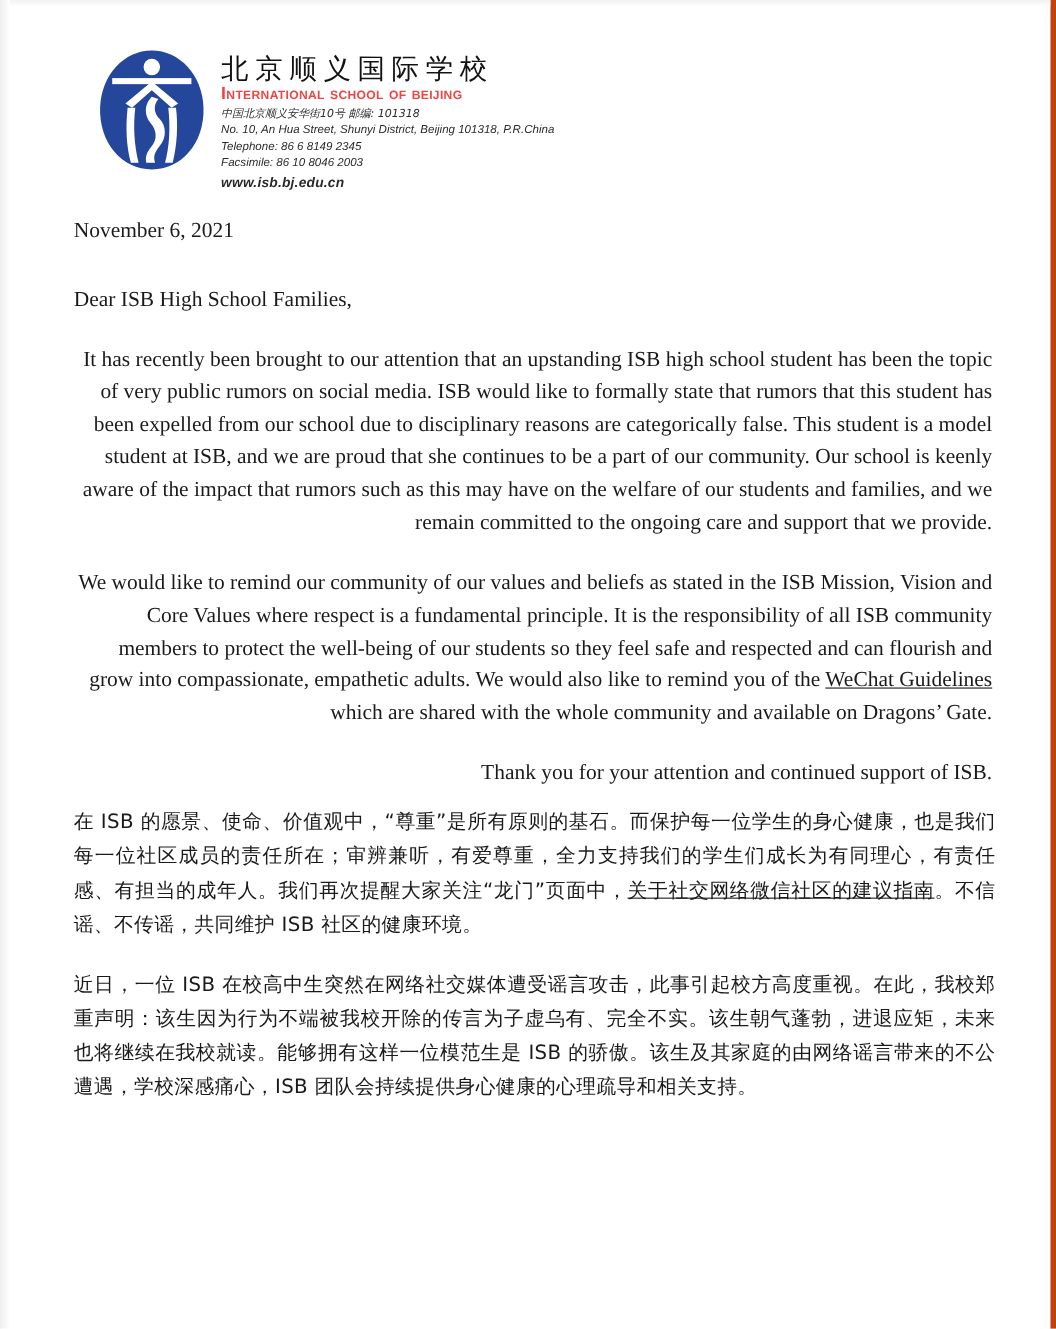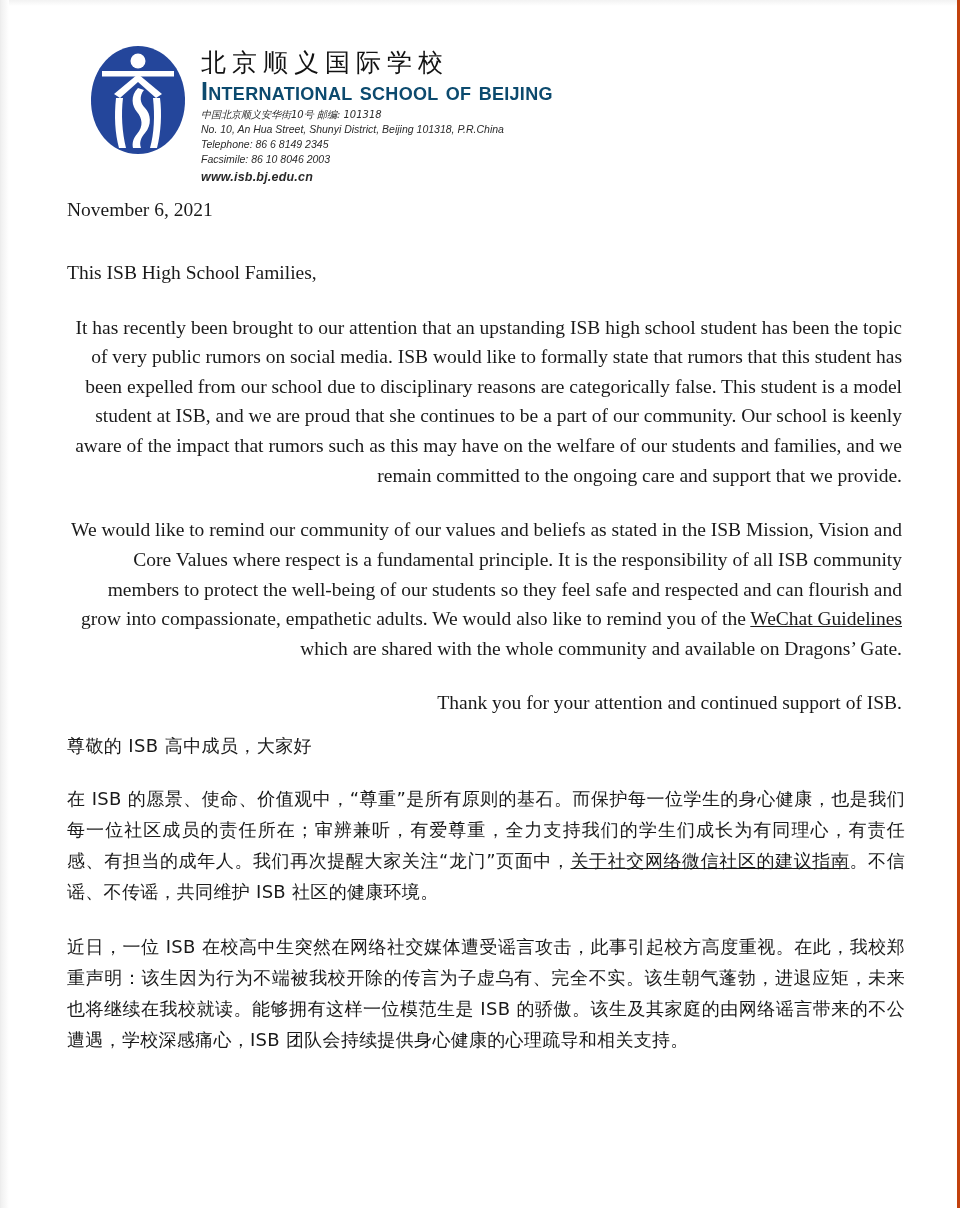--- a/index.html
+++ b/index.html
@@ -12,21 +12,21 @@
     color: #1a1a1a;
   }
   .page {
     position: relative;
     width: 960px;
     height: 1208px;
     background: #ffffff;
     box-sizing: border-box;
     overflow: hidden;
     border-left: 1px solid #ededed;
-    border-right: 3px solid #c2410c;
+    border-right: 5px solid #c2410c;
   }
   
   .scan-edge-top {
     position: absolute;
     top: 0; left: 0; right: 0;
     height: 6px;
     background: linear-gradient(to bottom, #f2f2f2, #ffffff);
     pointer-events: none;
   }
   .scan-edge-left {
@@ -58,23 +58,23 @@
     font-family: "DejaVu Sans", sans-serif;
     font-size: 25px;
     letter-spacing: 6px;
     color: #121212;
     line-height: 1.05;
     white-space: nowrap;
   }
   .school-name-en {
     font-family: "Liberation Sans", sans-serif;
     font-weight: bold;
-    font-size: 25px;
+    font-size: 16px;
     letter-spacing: 0.3px;
-    color: #0c4a6e;
+    color: #ef4444;
     font-variant: small-caps;
     text-transform: lowercase;
     margin-top: 1px;
     white-space: nowrap;
   }
   .school-name-en::first-letter { text-transform: uppercase; }
   .addr-block {
     margin-top: 2px;
     font-family: "Liberation Sans", sans-serif;
     font-size: 10.5px;
@@ -183,33 +183,32 @@
         <div>Telephone: 86 6 8149 2345</div>
         <div>Facsimile: 86 10 8046 2003</div>
         <div class="addr-web">www.isb.bj.edu.cn</div>
       </div>
     </div>
   </div>
 
   <div class="letter-body">
     <div class="date-line">November 6, 2021</div>
 
-    <div class="salutation">This ISB High School Families,</div>
+    <div class="salutation">Dear ISB High School Families,</div>
 
     <p class="para-en">It has recently been brought to our attention that an upstanding ISB high school student has been the topic of very public rumors on social media.  ISB would like to formally state that rumors that this student has been expelled from our school due to disciplinary reasons are categorically false.  This student is a model student at ISB, and we are proud that she continues to be a part of our community. Our school is keenly aware of the impact that rumors such as this may have on the welfare of our students and families, and we remain committed to the ongoing care and support that we provide.</p>
 
     <p class="para-en">
       <span>We would like to remind our community of our values and beliefs as stated in the ISB Mission, Vision and Core Values where respect is a fundamental principle. It is the responsibility of all ISB community members to protect the well-being of our students so they feel safe and respected and can flourish and grow into compassionate, empathetic adults. We would also like to remind you of the </span><a href="#" class="doc-link">WeChat Guidelines</a><span> which are shared with the whole community and available on Dragons’ Gate.</span>
     </p>
 
     <p class="para-en">Thank you for your attention and continued support of ISB.</p>
   </div>
 
   <div class="letter-body-cn">
-    <div class="salutation-cn">尊敬的 ISB 高中成员，大家好</div>
 
     <p class="para-cn">
       <span>在 ISB 的愿景、使命、价值观中，“尊重”是所有原则的基石。而保护每一位学生的身心健康，也是我们每一位社区成员的责任所在；审辨兼听，有爱尊重，全力支持我们的学生们成长为有同理心，有责任感、有担当的成年人。我们再次提醒大家关注“龙门”页面中，</span><a href="#" class="doc-link">关于社交网络微信社区的建议指南</a><span>。不信谣、不传谣，共同维护 ISB 社区的健康环境。</span>
     </p>
 
     <p class="para-cn">近日，一位 ISB 在校高中生突然在网络社交媒体遭受谣言攻击，此事引起校方高度重视。在此，我校郑重声明：该生因为行为不端被我校开除的传言为子虚乌有、完全不实。该生朝气蓬勃，进退应矩，未来也将继续在我校就读。能够拥有这样一位模范生是 ISB 的骄傲。该生及其家庭的由网络谣言带来的不公遭遇，学校深感痛心，ISB 团队会持续提供身心健康的心理疏导和相关支持。</p>
 
   </div>
 </div>
 

